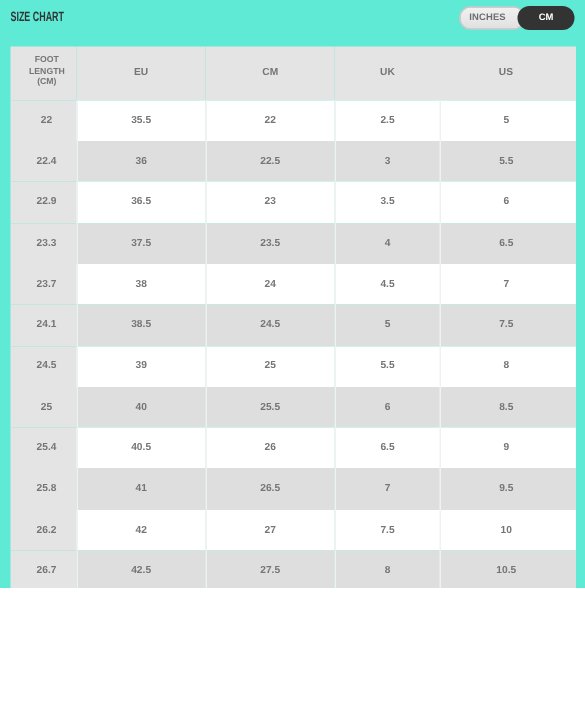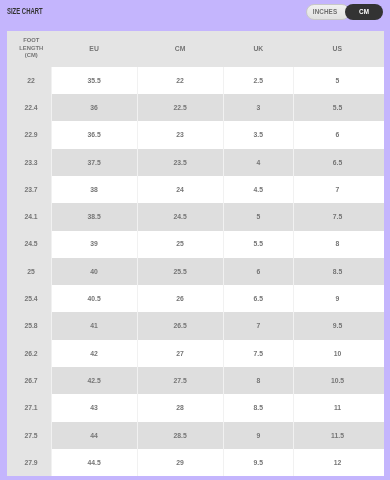--- a/index.html
+++ b/index.html
@@ -8,23 +8,23 @@
     padding: 0;
     width: 390px;
     height: 480px;
     background: #ffffff;
     font-family: "Liberation Sans", sans-serif;
     -webkit-font-smoothing: antialiased;
   }
   #page {
     position: relative;
     width: 390px;
-    height: 480px;
+    height: 392px;
     overflow: hidden;
-    background: #c4b5fd;
+    background: #5eead4;
   }
   
   .page-title {
     position: absolute;
     left: 7px;
     top: 6.3px;
     font-family: "Liberation Sans", sans-serif;
     font-weight: bold;
     font-size: 9px;
     color: #333333;

